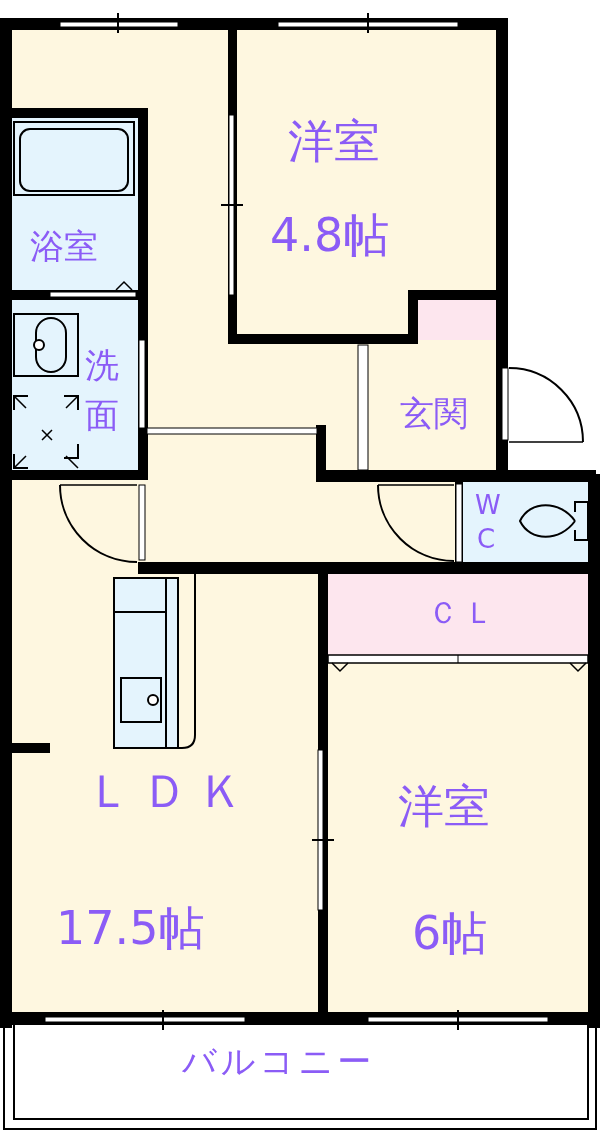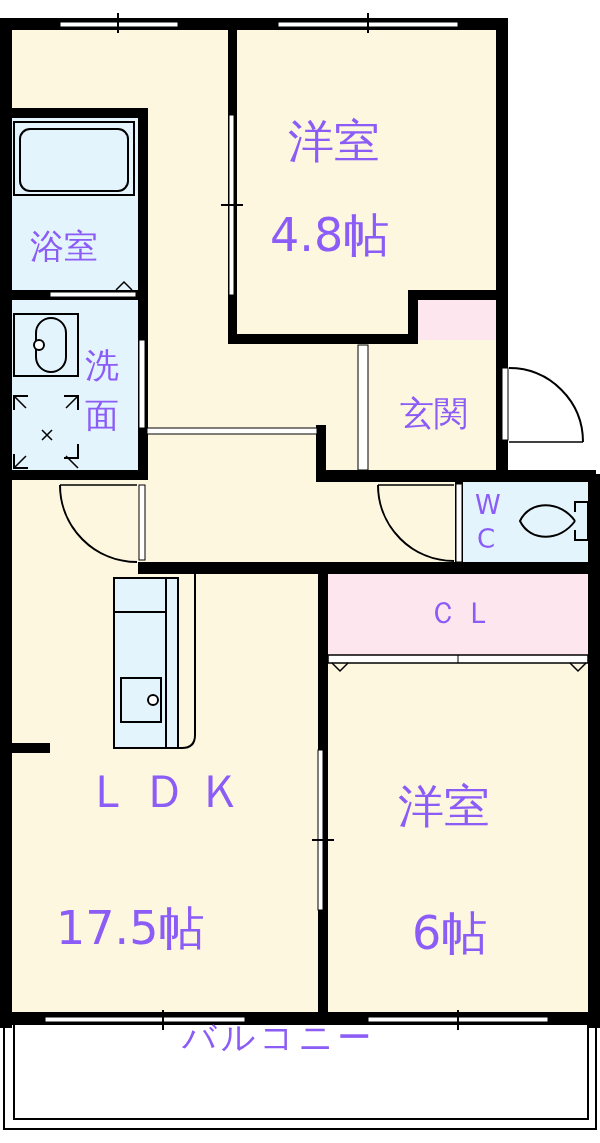--- a/index.html
+++ b/index.html
@@ -157,13 +157,13 @@
 <div class="lbl mid" style="left:85px;top:348px;">洗</div>
 <div class="lbl mid" style="left:85px;top:398px;">面</div>
 <div class="lbl mid" style="left:388px;top:396px;margin-left:12px;">玄関</div>
 <div class="lbl wc" style="left:475px;top:490px;">W</div>
 <div class="lbl wc" style="left:477px;top:524px;">C</div>
 <div class="lbl sml" style="left:392px;top:598px;letter-spacing:6px;margin-left:36px;">ＣＬ</div>
 <div class="lbl big" style="left:86px;top:768px;letter-spacing:10px;">ＬＤＫ</div>
 <div class="lbl big" style="left:56px;top:905px;">17.5帖</div>
 <div class="lbl big" style="left:398px;top:783px;">洋室</div>
 <div class="lbl big" style="left:412px;top:870px;margin-top:40px;">6帖</div>
-<div class="lbl mid" style="left:182px;top:1020px;letter-spacing:4px;">バルコニー</div>
+<div class="lbl mid" style="left:182px;top:1044px;letter-spacing:4px;">バルコニー</div>
 
 </body></html>

